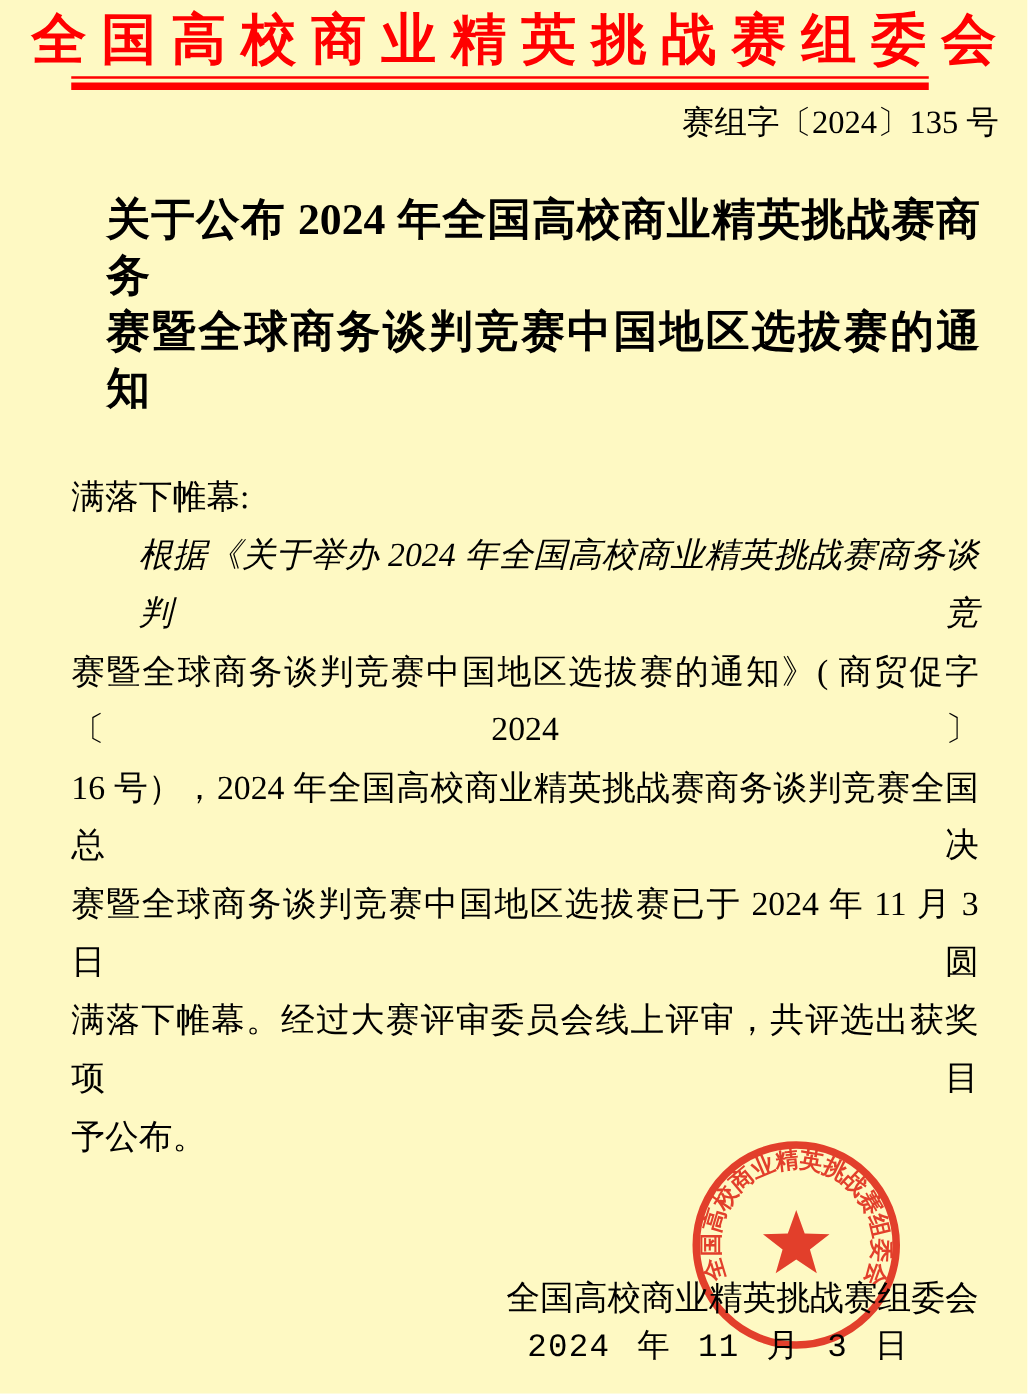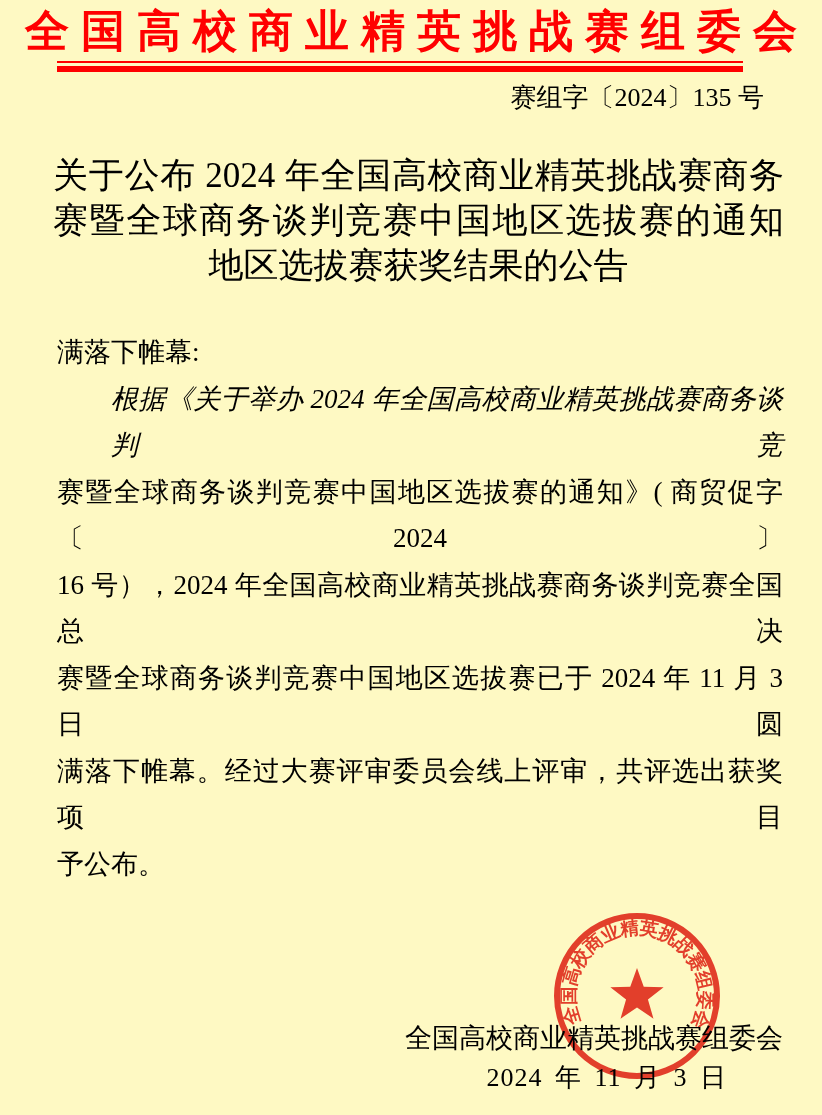--- a/index.html
+++ b/index.html
@@ -23,43 +23,43 @@
     font-weight: bold;
     letter-spacing: 12px;
     text-indent: 12px;
     white-space: nowrap;
   }
   .rule-wrap { margin: 4px 79px 0 57px; }
   .rule-thin  { height: 2px; background: #ff0000; }
   .rule-thick { height: 6px; background: #ff0000; margin-top: 3px; }
   .doc-number {
     margin-top: 11px;
-    padding-right: 58px;
+    padding-right: 23px;
     text-align: right;
     font-size: 26px;
     line-height: 30px;
   }
   
-  .doc-title { margin: 40px 38px 0 53px; font-weight: normal; font-size: 35px; line-height: 45px; }
+  .doc-title { margin: 40px 38px 0 85px; font-weight: bold; font-size: 35px; line-height: 45px; }
   .doc-title .t-line { text-align: justify; text-align-last: justify; }
   .doc-title .t-line.center { text-align: center; text-align-last: center; }
   
   .body-block { margin: 41px 39px 0 57px; font-size: 27px; line-height: 46.5px; }
   .p-line { text-align: justify; text-align-last: justify; }
   .p-line.first { padding-left: 54px; font-style: italic; }
   .p-line.last { text-align-last: left; }
   
   .sig-org {
     position: absolute; top: 1018px; right: 39px;
     font-size: 27px; line-height: 40px; white-space: nowrap;
   }
   .sig-date {
     position: absolute; top: 1058px; right: 95px;
     font-size: 26px; line-height: 40px; white-space: nowrap;
-    word-spacing: 5px; letter-spacing: 1px;
+    word-spacing: 5px; letter-spacing: 1px; font-family: Liberation Mono, monospace;
   }
   
   .seal {
     position: absolute; left: 549px; top: 908px;
     width: 176px; height: 176px;
     opacity: 0.88;
     mix-blend-mode: multiply;
     pointer-events: none;
   }
 </style>
@@ -71,21 +71,20 @@
   <h1 class="org-title">全国高校商业精英挑战赛组委会</h1>
   <div class="rule-wrap">
     <div class="rule-thin"></div>
     <div class="rule-thick"></div>
   </div>
   <div class="doc-number">赛组字〔2024〕135 号</div>
 
   <div class="doc-title">
     <div class="t-line">关于公布 2024 年全国高校商业精英挑战赛商务</div>
     <div class="t-line">赛暨全球商务谈判竞赛中国地区选拔赛的通知</div>
-    <div class="t-line center">地区选拔赛获奖结果的公告</div>
   </div>
 
   <div class="body-block">
     <div class="p-line last">满落下帷幕:</div>
     <div class="p-line first">根据《关于举办 2024 年全国高校商业精英挑战赛商务谈判竞</div>
     <div class="p-line">赛暨全球商务谈判竞赛中国地区选拔赛的通知》( 商贸促字〔2024〕</div>
     <div class="p-line">16 号），2024 年全国高校商业精英挑战赛商务谈判竞赛全国总决</div>
     <div class="p-line">赛暨全球商务谈判竞赛中国地区选拔赛已于 2024 年 11 月 3 日圆</div>
     <div class="p-line">满落下帷幕。经过大赛评审委员会线上评审，共评选出获奖项目</div>
     <div class="p-line last">予公布。</div>

